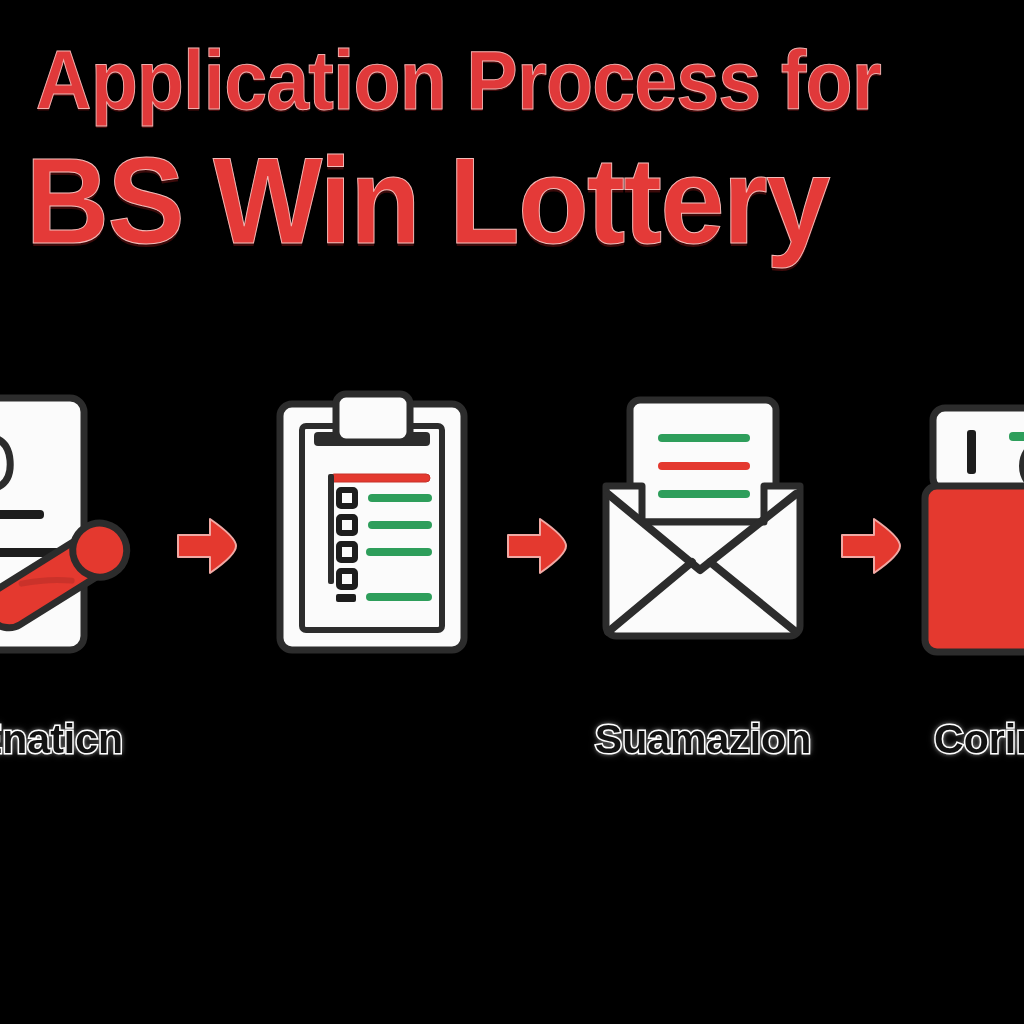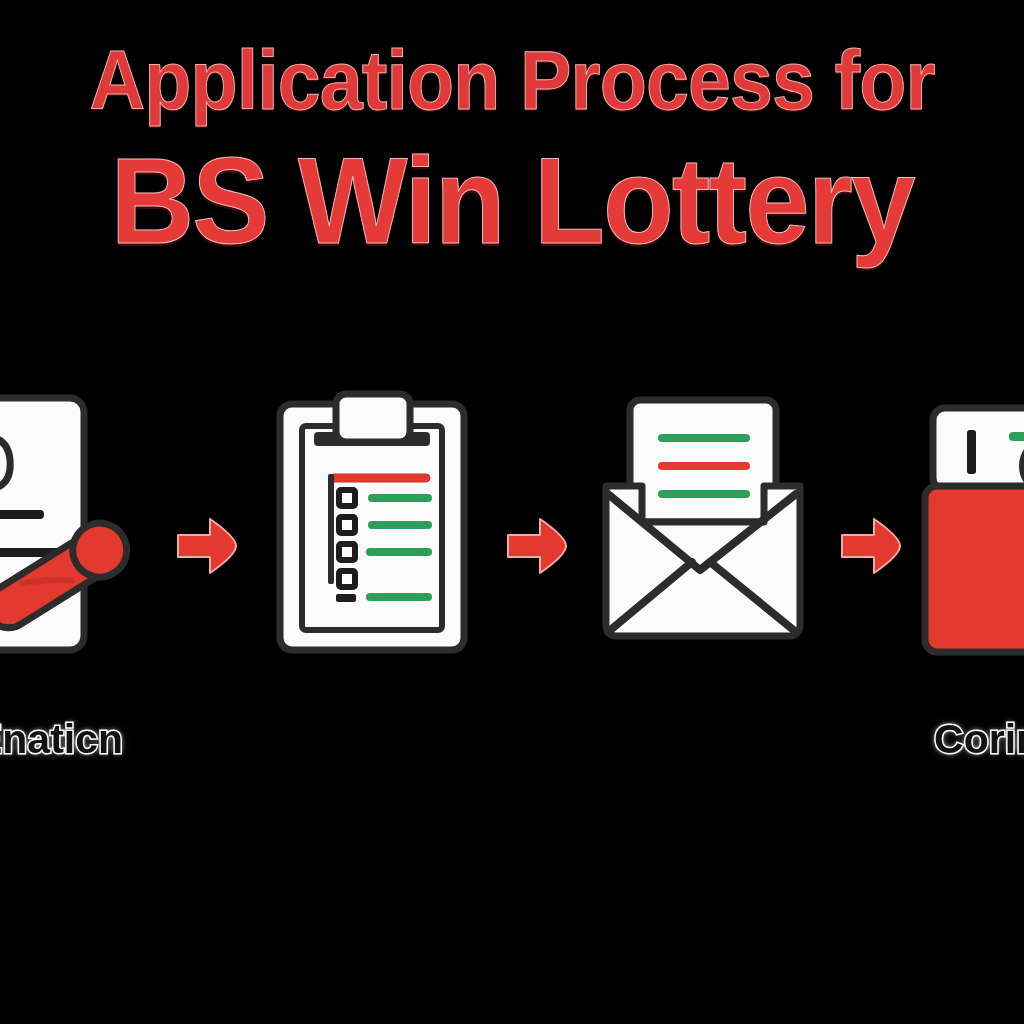--- a/index.html
+++ b/index.html
@@ -22,21 +22,21 @@
     background: #000000;
     overflow: hidden;
   }
 
   
   .title-block {
     position: absolute;
     left: 0;
     top: 40px;
     width: 1024px;
-    text-align: center;
+    text-align: left;
   }
   .title-line-1 {
     font-family: "Liberation Sans Narrow", "Liberation Sans", sans-serif;
     font-weight: 700;
     font-size: 83px;
     line-height: 0.98;
     letter-spacing: -1px;
     color: #e0393a;
     -webkit-text-stroke: 1px #f0b0ae;
     text-shadow: 0 2px 0 rgba(120,20,20,0.55);
@@ -232,16 +232,17 @@
     </svg>
   </div>
   <div class="arrow arrow-3">
     <svg viewBox="0 0 64 62" width="64" height="62">
       <path d="M2 20 L34 20 L34 4 Q60 22 60 31 Q60 40 34 58 L34 42 L2 42 Z" fill="#e4392f" stroke="#f0a9a4" stroke-width="2" stroke-linejoin="round"></path>
     </svg>
   </div>
 
   <div class="labels-row">
     <div class="label label-1">Enaticn</div>
+    <div class="label label-3">Suamazion</div>
     <div class="label label-4">Corine</div>
   </div>
 
 </div>
 
 </body></html>

